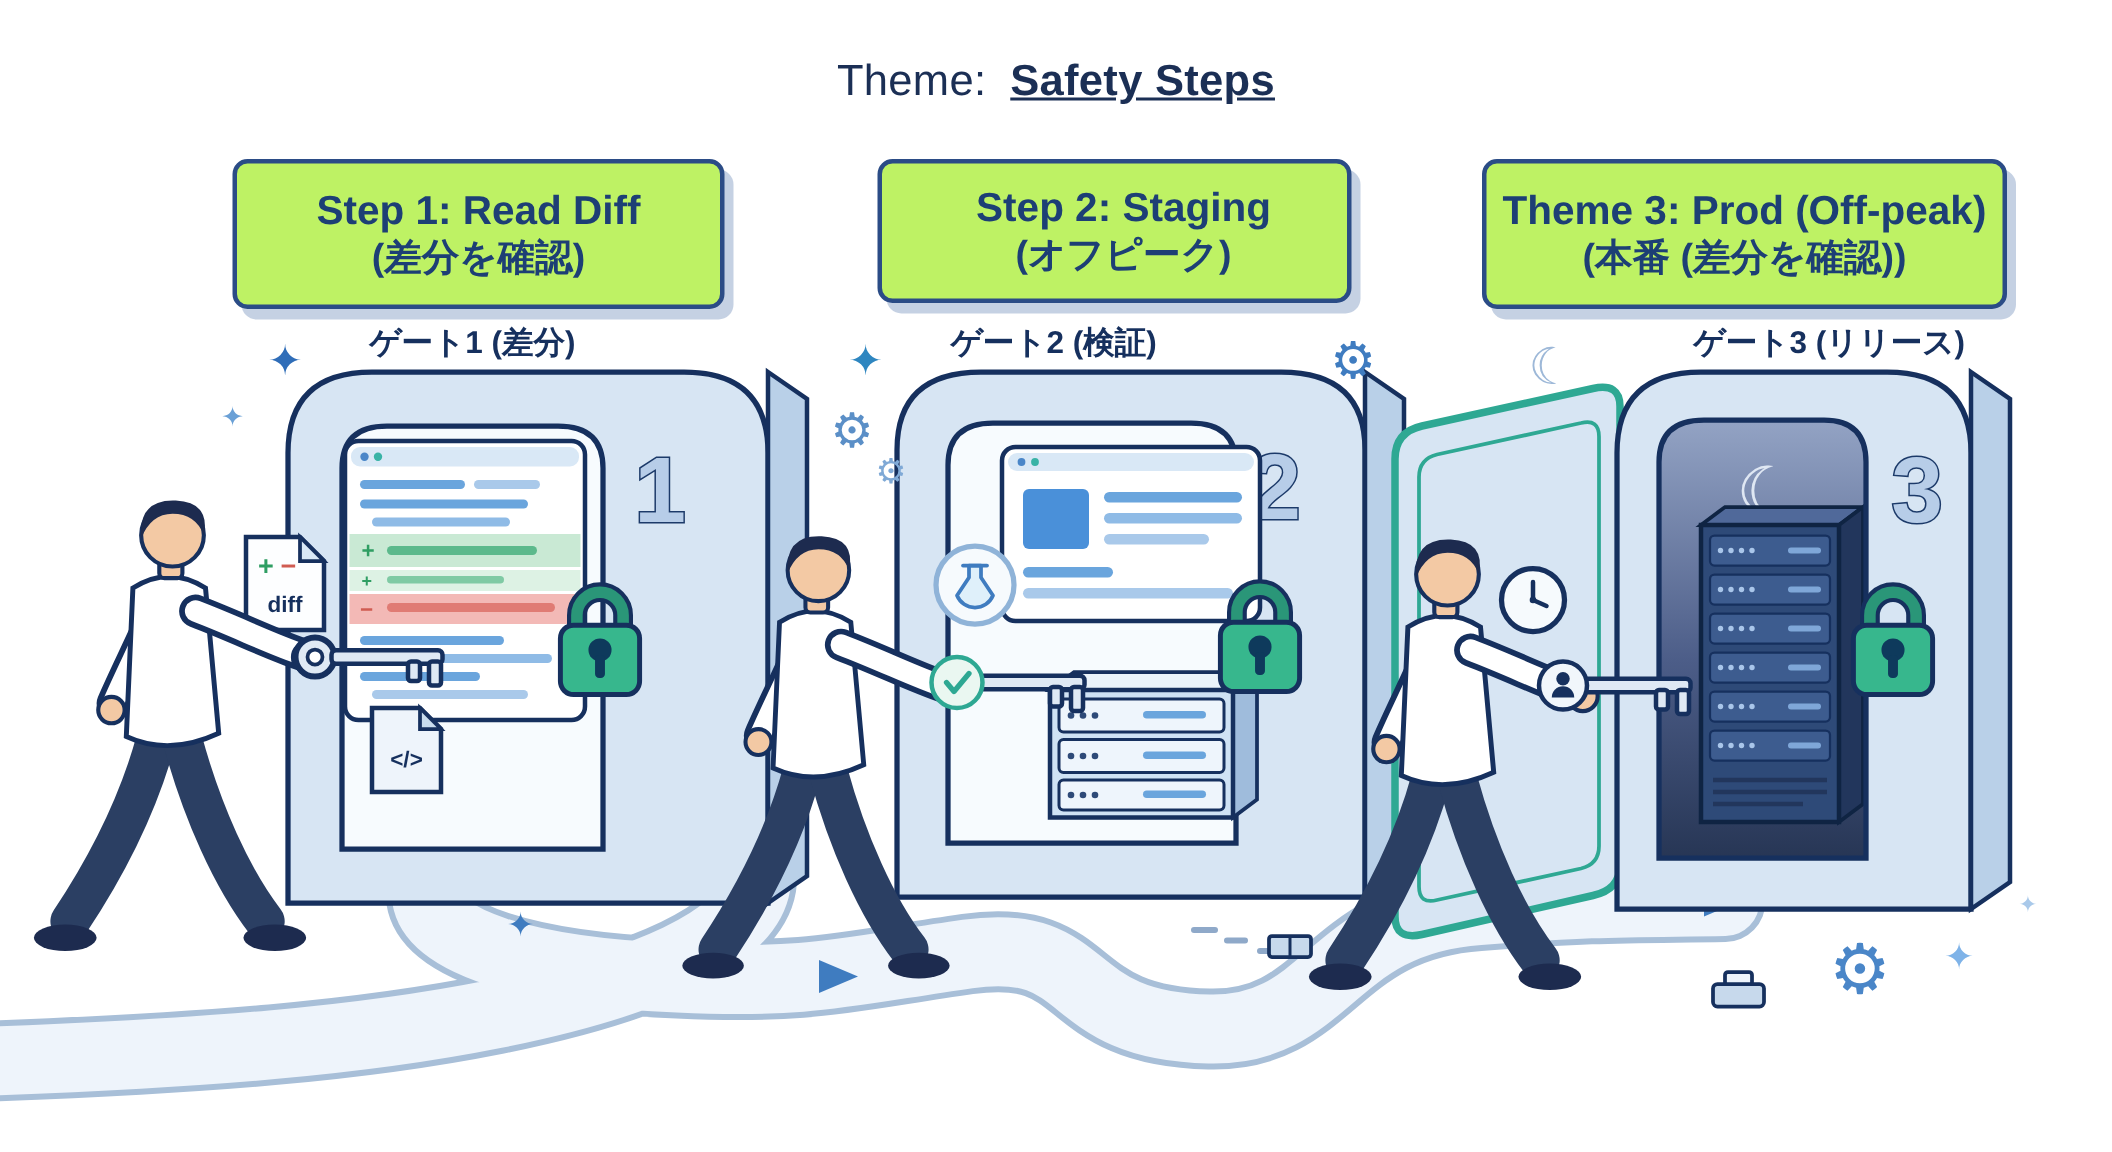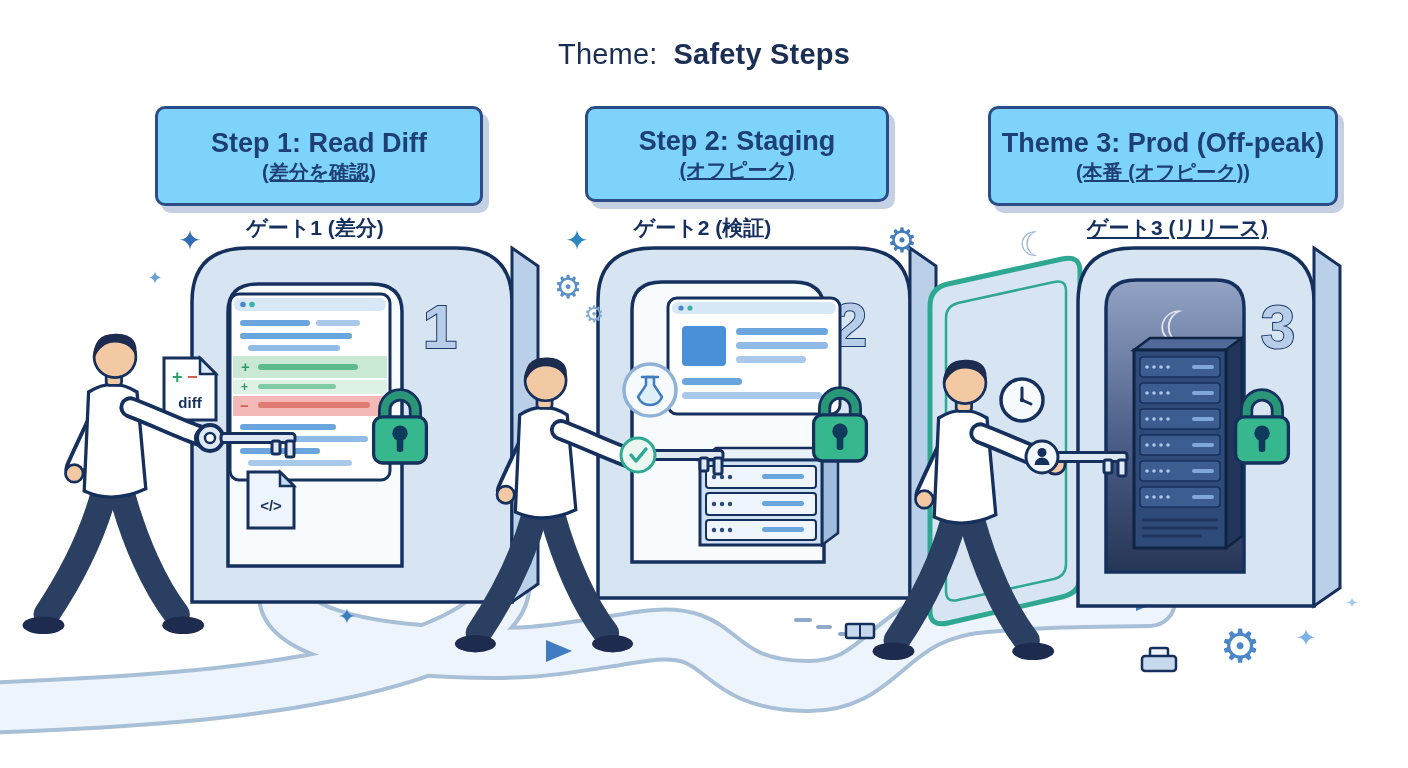--- a/index.html
+++ b/index.html
@@ -1,33 +1,33 @@
 <!DOCTYPE html>
 <html><head>
 <meta charset="utf-8">
 <style>
   html,body{margin:0;padding:0;background:#ffffff;}
   body{font-family:"Liberation Sans", sans-serif;}
   .canvas{position:relative;width:1408px;height:768px;background:#ffffff;overflow:hidden;}
   .title{position:absolute;top:38px;left:0;width:100%;text-align:center;font-size:29px;color:#1b2f55;letter-spacing:.2px;}
   .title .prefix{font-weight:400;margin-right:16px;}
-  .title .em{font-weight:700;}
-  .banner{position:absolute;background:#7dd3fc;border:3px solid #2b4c86;border-radius:10px;
+  .title .em{font-weight:700;text-decoration:underline;}
+  .banner{position:absolute;background:#bef264;border:3px solid #2b4c86;border-radius:10px;
           box-shadow:6px 7px 0 rgba(150,172,204,.55);
           display:flex;flex-direction:column;justify-content:center;align-items:center;
           text-align:left;color:#1d3f75;font-weight:700;}
   .banner .line1{font-size:27px;line-height:1.25;}
-  .banner .line2{font-size:20px;line-height:1.25;text-decoration:underline;}
+  .banner .line2{font-size:25px;line-height:1.25;}
   #banner1{left:155px;top:106px;width:322px;height:94px;}
-  #banner2{left:585px;top:106px;width:298px;height:90px;}
+  #banner2{left:585px;top:106px;width:298px;height:90px;padding-left:12px;}
   #banner3{left:988px;top:106px;width:344px;height:94px;}
   .gate-label{position:absolute;top:214px;text-align:center;font-size:21px;font-weight:700;color:#16305e;}
   #glabel1{left:190px;width:250px;}
   #glabel2{left:580px;width:245px;}
-  #glabel3{left:1050px;width:255px;text-decoration:underline;}
+  #glabel3{left:1092px;width:255px;}
   svg.scene{position:absolute;left:0;top:0;}
   svg text{font-family:"Liberation Sans", sans-serif;}
 </style>
 </head>
 <body>
 
 <div class="canvas">
 
   <svg class="scene" width="1408" height="768" viewBox="0 0 1408 768">
     <defs>
@@ -296,20 +296,20 @@
   <div class="banner" id="banner1">
     <div class="line1">Step 1: Read Diff</div>
     <div class="line2">(差分を確認)</div>
   </div>
   <div class="banner" id="banner2">
     <div class="line1">Step 2: Staging</div>
     <div class="line2">(オフピーク)</div>
   </div>
   <div class="banner" id="banner3">
     <div class="line1">Theme 3: Prod (Off-peak)</div>
-    <div class="line2">(本番 (オフピーク))</div>
+    <div class="line2">(本番 (差分を確認))</div>
   </div>
 
   <div class="gate-label" id="glabel1">ゲート1 (差分)</div>
   <div class="gate-label" id="glabel2">ゲート2 (検証)</div>
   <div class="gate-label" id="glabel3">ゲート3 (リリース)</div>
 
 </div>
 
 </body></html>

